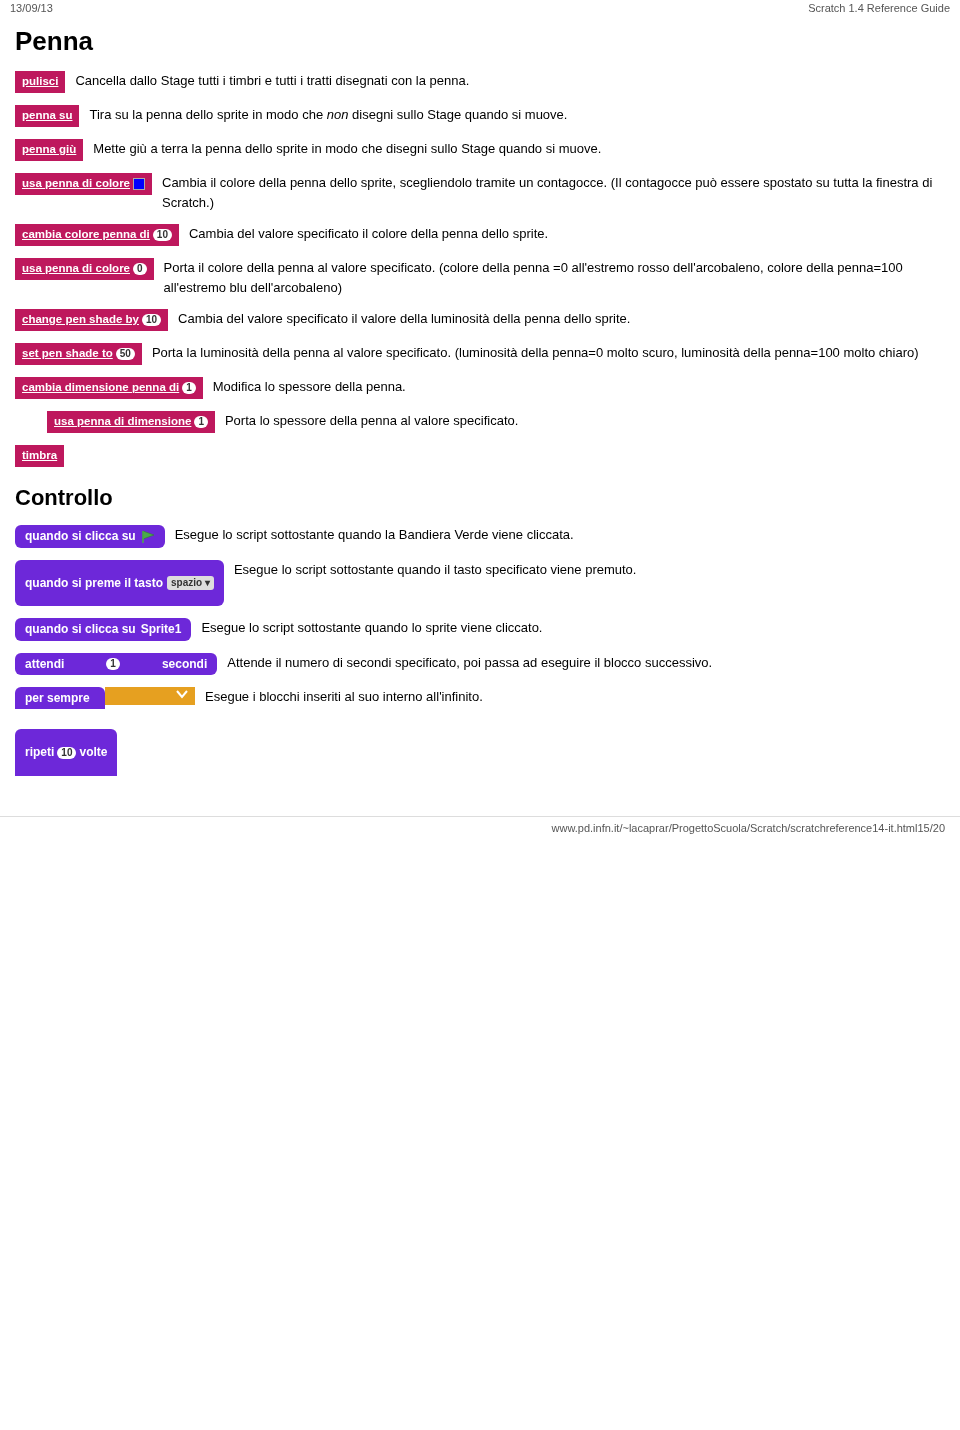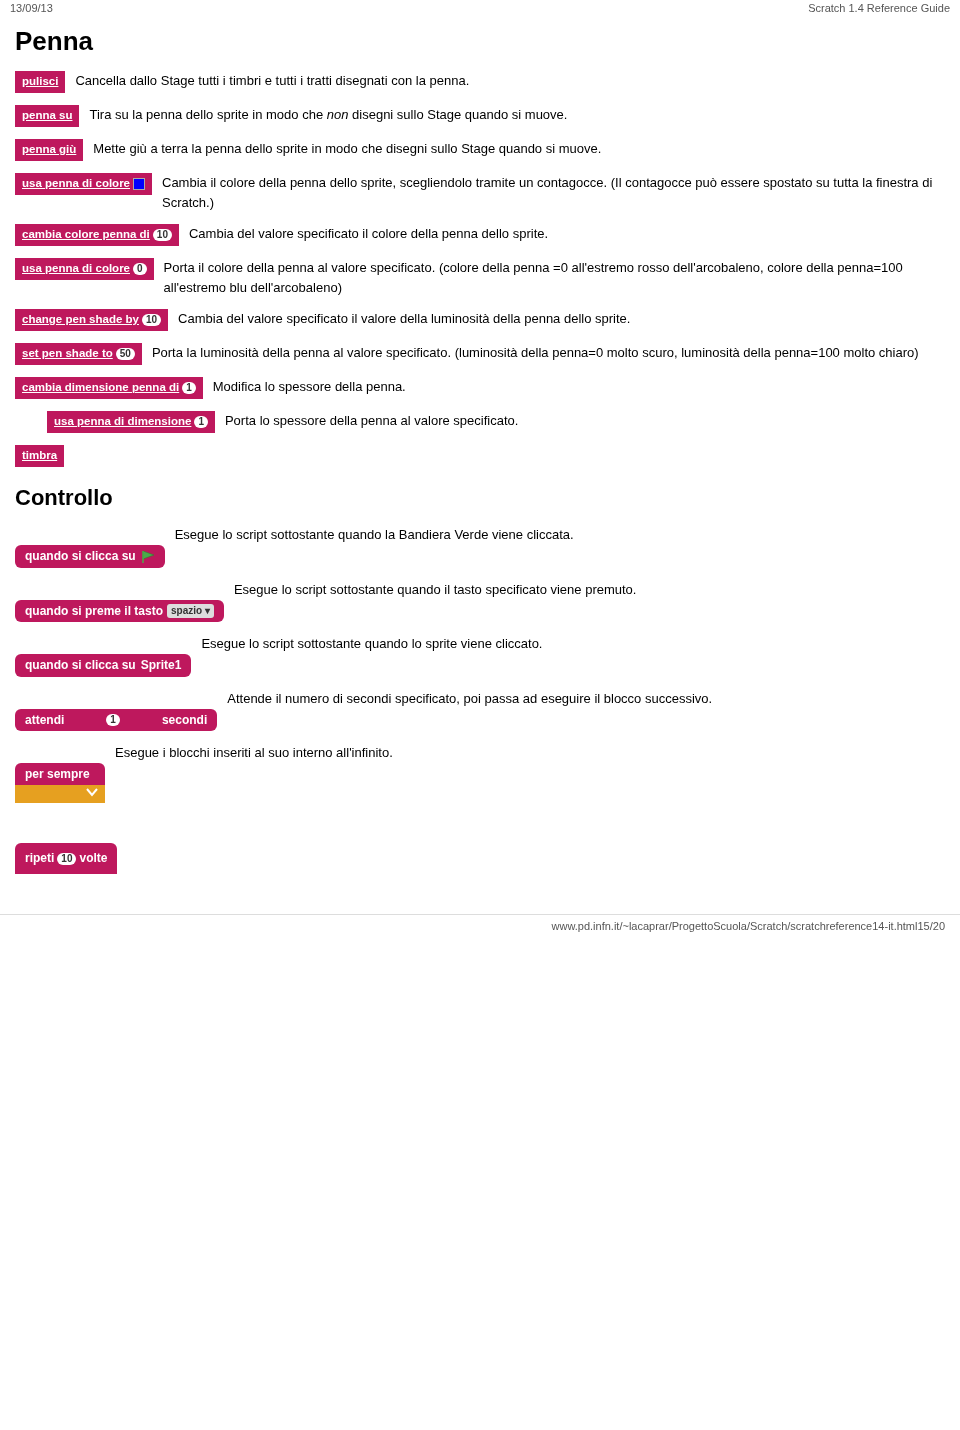--- a/index.html
+++ b/index.html
@@ -53,24 +53,23 @@
       white-space: nowrap;
       min-height: 22px;
       line-height: 1.2;
     }
     .block-green {
       background: #be185d;
       border-radius: 0;
       text-decoration: underline;
     }
     .block-orange {
-      background: #be185d;
+      background: #6d28d9;
       border-radius: 4px;
       color: #fff;
-      margin-top: 20px;
     }
     .block-num {
       display: inline-block;
       background: #fff;
       color: #333;
       border-radius: 8px;
       padding: 0 4px;
       font-size: 10px;
       margin-left: 3px;
       font-weight: bold;
@@ -230,21 +229,21 @@
           <line x1="2" y1="1" x2="2" y2="13" stroke="#4aab4a" stroke-width="1.5"></line>
         </svg>
       </span>
     </div>
     <div class="block-text">
       Esegue lo script sottostante quando la Bandiera Verde viene cliccata.
     </div>
   </div>
 
   <div class="block-row">
-    <div class="block-img block-orange" style="flex-shrink:0; padding: 4px 10px; font-size: 12px; border-radius: 6px;">
+    <div class="block-img block-orange" style="flex-shrink:0; padding: 16px 10px; font-size: 12px; border-radius: 6px;">
       <span>quando si preme il tasto</span>
       <span style="display:inline-block; background:#ddd; color:#333; border-radius:3px; padding:1px 4px; margin-left:4px; font-size:10px;">spazio ▾</span>
     </div>
     <div class="block-text">
       Esegue lo script sottostante quando il tasto specificato viene premuto.
     </div>
   </div>
 
   <div class="block-row">
     <div class="block-img block-orange" style="flex-shrink:0; padding: 4px 10px; font-size: 12px; border-radius: 6px;">
@@ -261,39 +260,39 @@
       <span>attendi</span>
       <span class="block-num" style="background:#fff; color:#333; border-radius:8px; padding:0 4px; margin:0 3px; font-size:10px;">1</span>
       <span>secondi</span>
     </div>
     <div class="block-text">
       Attende il numero di secondi specificato, poi passa ad eseguire il blocco successivo.
     </div>
   </div>
 
   <div class="block-row">
-    <div style="flex-shrink:0; display:flex; flex-direction:column; align-items:flex-start;">
+    <div style="flex-shrink:0; display:flex; align-items:flex-start;">
       <div class="block-img block-orange" style="padding: 4px 10px; font-size: 12px; border-radius: 6px 6px 0 0; width: 90px;">
         <span>per sempre</span>
       </div>
       <div style="width:90px; height: 18px; background:#e6a020; border-radius:0 0 0 0; position:relative;">
         <div style="position:absolute; right:6px; bottom:3px;">
           <svg width="14" height="10" viewBox="0 0 14 10">
             <path d="M2 2 L7 8 L12 2" stroke="#fff" stroke-width="2" fill="none"></path>
           </svg>
         </div>
       </div>
     </div>
     <div class="block-text">
       Esegue i blocchi inseriti al suo interno all'infinito.
     </div>
   </div>
 
   <div style="margin-top: 20px;">
-    <div class="block-img block-orange" style="display:inline-flex; padding: 8px 10px; font-size: 12px; border-radius: 6px 6px 0 0;">
+    <div class="block-img block-orange" style="display:inline-flex; padding: 16px 10px; font-size: 12px; border-radius: 6px 6px 0 0;">
       <span>ripeti</span>
       <span class="block-num" style="background:#fff; color:#333; border-radius:8px; padding:0 4px; margin:0 3px; font-size:10px;">10</span>
       <span>volte</span>
     </div>
   </div>
 
 </div>
 
 <div class="page-footer">
   <span>www.pd.infn.it/~lacaprar/ProgettoScuola/Scratch/scratchreference14-it.html</span>

